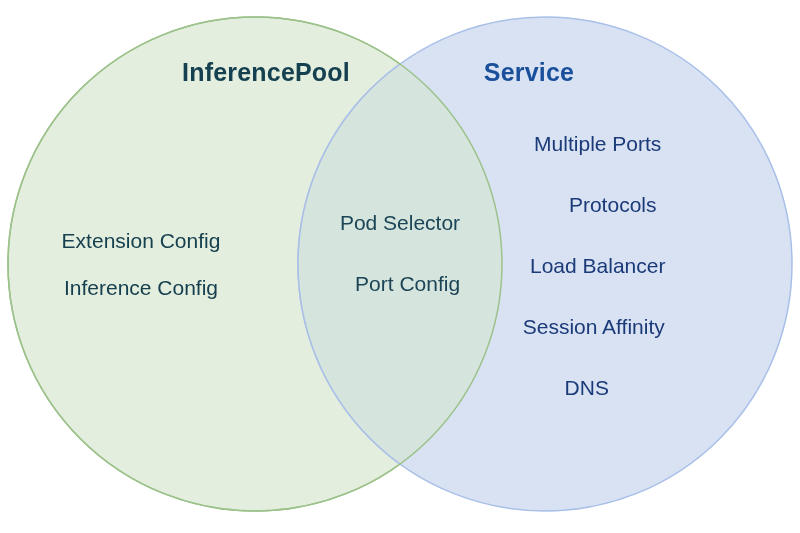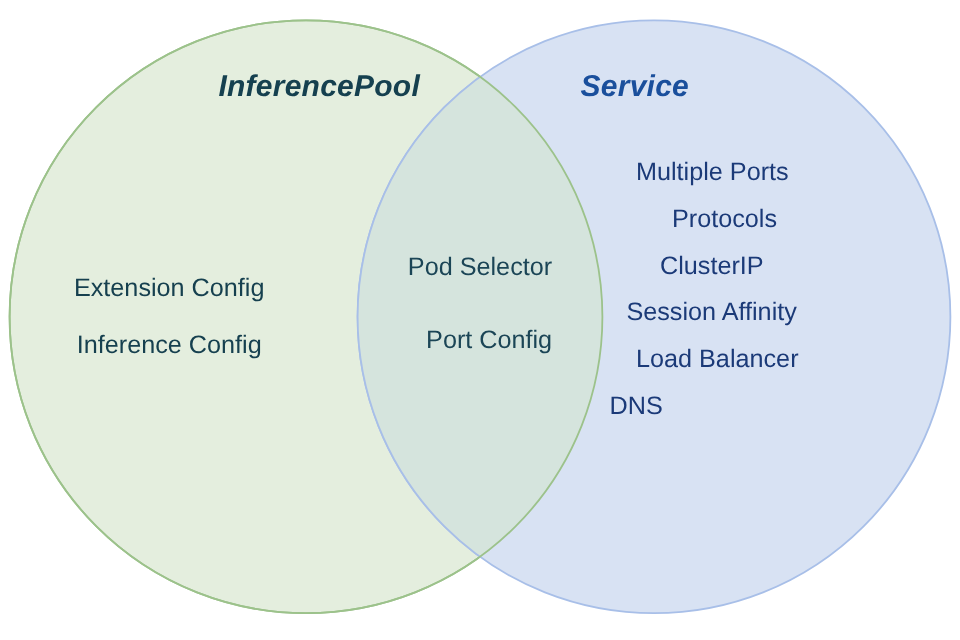--- a/index.html
+++ b/index.html
@@ -34,21 +34,20 @@
     width: 800px;
     height: 533px;
   }
   .circle-title {
     position: absolute;
     font-size: 25px;
     font-weight: bold;
     letter-spacing: 0.2px;
     white-space: nowrap;
     transform: translate(-50%, 0);
-    font-style: italic;
   }
   #title-left {
     left: 266px;
     top: 58px;
     color: #15404f;
   }
   #title-right {
     left: 529px;
     top: 58px;
     color: #1a4f9c;
@@ -77,22 +76,22 @@
     left: 400px;
     top: 212px;
     align-items: flex-end;
     transform: translateX(-50%);
     gap: 40px;
   }
   #list-overlap .item { color: #1b4556; }
   #list-right {
     left: 500px;
     top: 133px;
-    align-items: flex-start;
-    gap: 18px;
+    align-items: center;
+    gap: 40px;
   }
   #list-right .item { color: #1b3a78; }
 </style>
 </head>
 <body>
 
 <div id="venn-stage">
 
   <svg id="venn-svg" viewBox="0 0 800 533" xmlns="http://www.w3.org/2000/svg">
     <defs>
@@ -120,20 +119,19 @@
     </div>
 
     <div class="item-list" id="list-overlap">
       <div class="item">Pod Selector</div>
       <div class="item">Port Config</div>
     </div>
 
     <div class="item-list" id="list-right">
       <div class="item" style="margin-left: 30px;">Multiple Ports</div>
       <div class="item" style="margin-left: 60px;">Protocols</div>
-      <div class="item" style="margin-left: 50px;">ClusterIP</div>
+      <div class="item" style="margin-left: 30px;">Load Balancer</div>
       <div class="item" style="margin-left: 22px;">Session Affinity</div>
-      <div class="item" style="margin-left: 30px;">Load Balancer</div>
       <div class="item" style="margin-left: 8px;">DNS</div>
     </div>
 
   </div>
 </div>
 
 </body></html>

